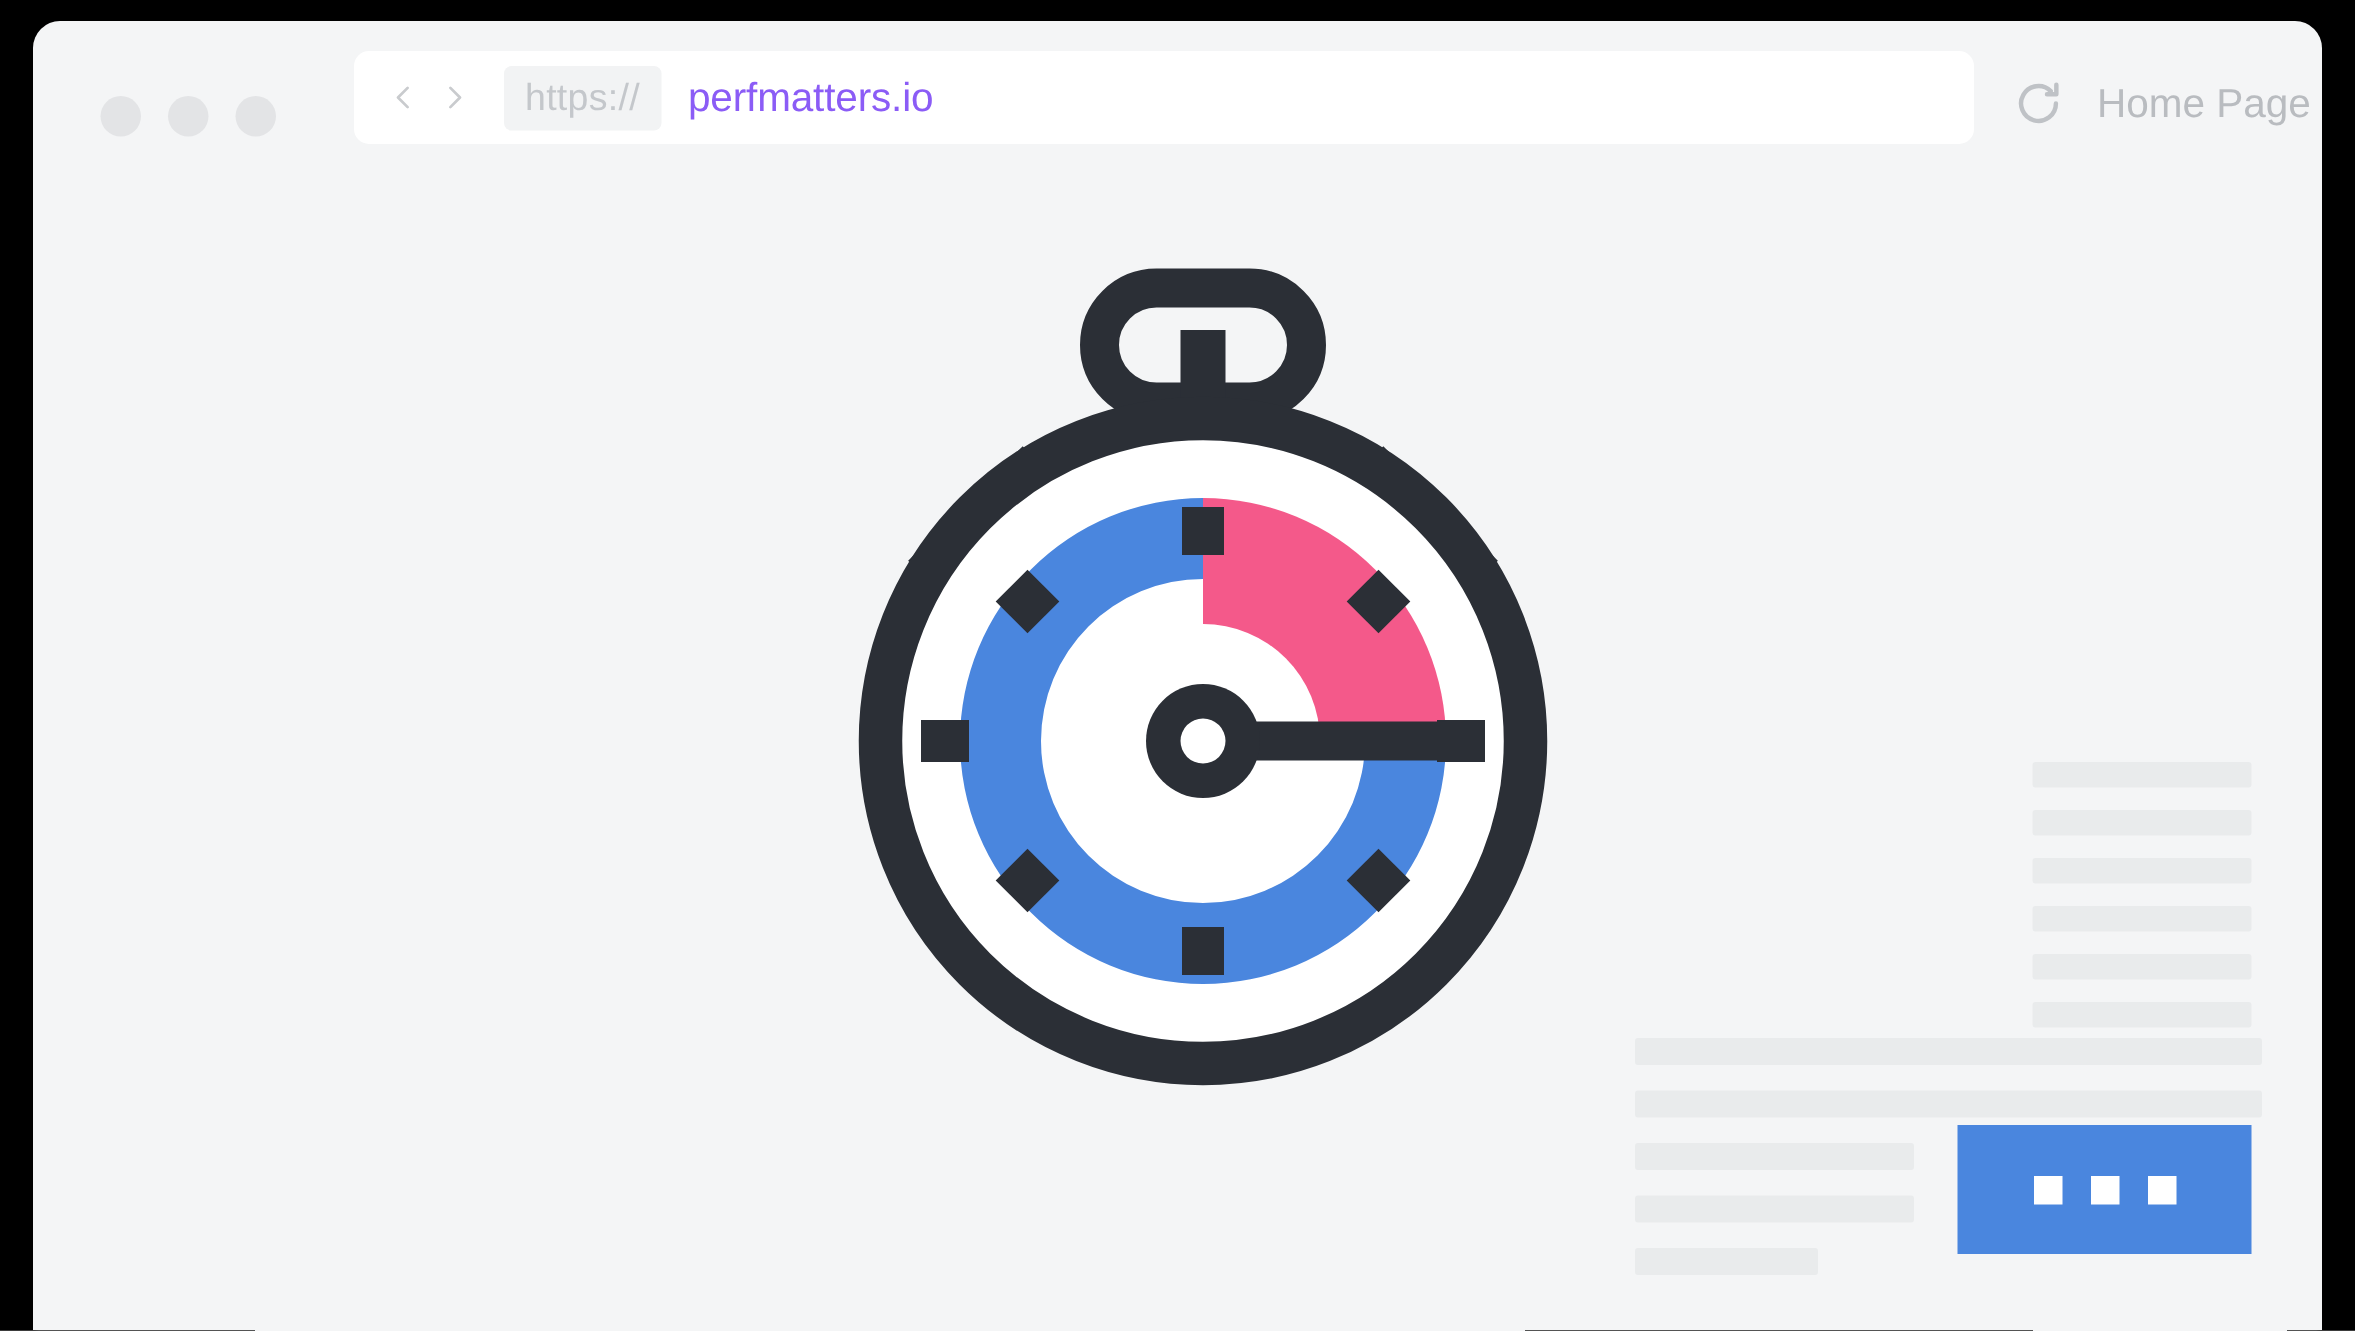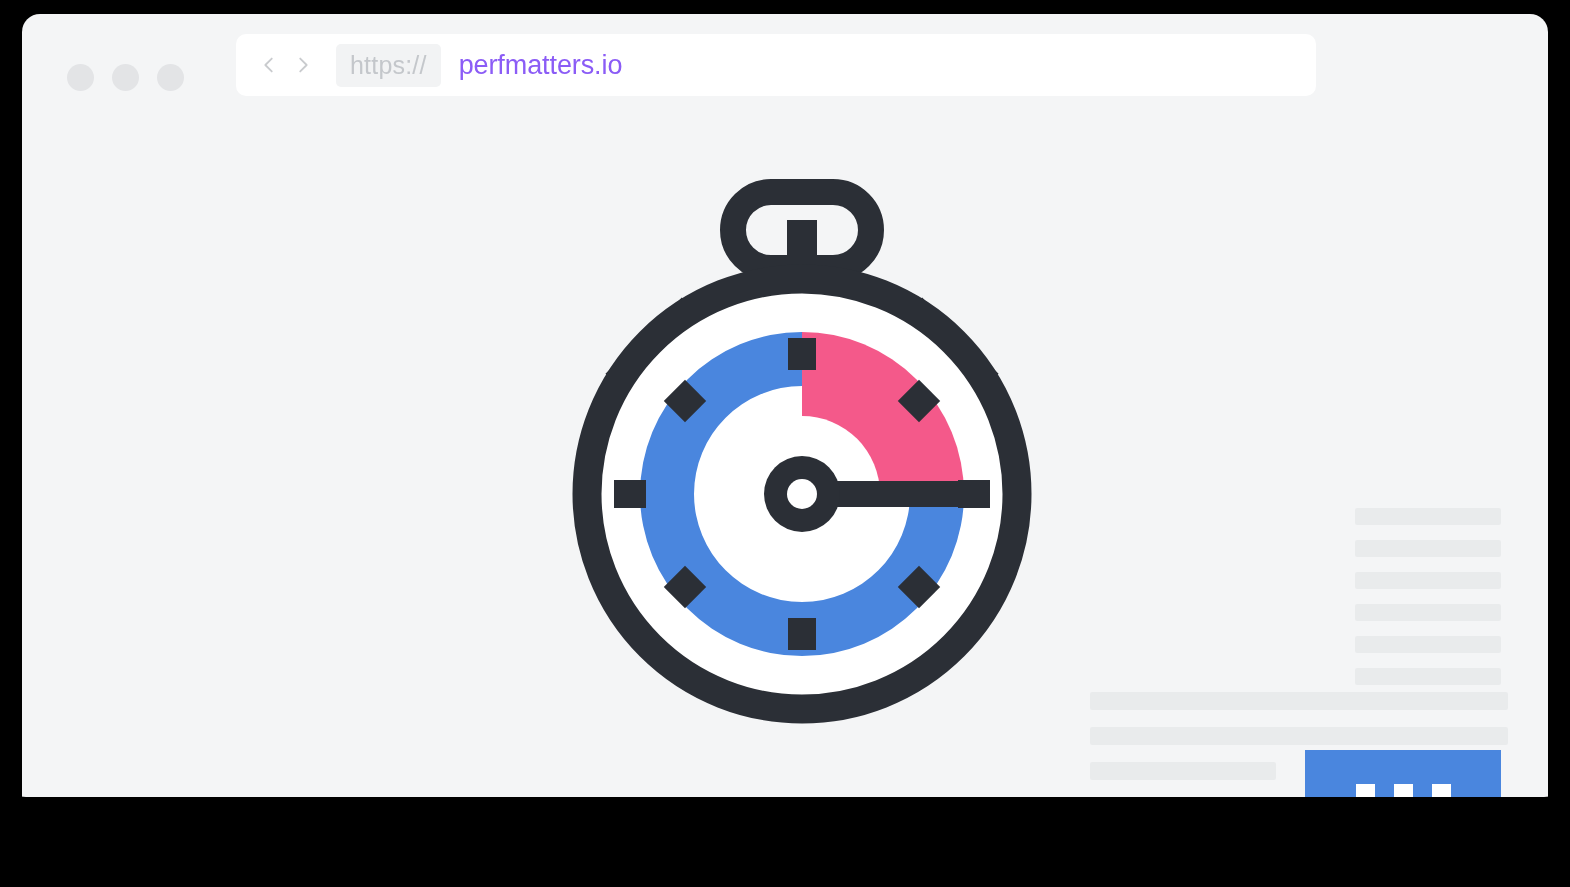--- a/index.html
+++ b/index.html
@@ -15,21 +15,21 @@
     overflow: hidden;
     font-family: "Liberation Sans", sans-serif;
   }
 
   
   .frame {
     position: absolute;
     left: 0;
     top: 0;
     width: 1570px;
-    height: 797px;
+    height: 887px;
     background: #000000;
     border-radius: 26px;
     overflow: hidden;
   }
 
   
   .browser-window {
     position: absolute;
     left: 22px;
     top: 14px;
@@ -217,20 +217,27 @@
               <polyline points="9 5 16 12 9 19"></polyline>
             </svg>
           </div>
         </div>
 
         <span class="scheme-chip">https://</span>
 
         <span class="url-text">perfmatters.io</span>
       </div>
 
+      <div class="page-indicator">
+        <svg class="reload-icon" viewBox="0 0 24 24" fill="none" stroke="currentColor" stroke-width="2.1" stroke-linecap="round" stroke-linejoin="round">
+          <path d="M20.2 12a8.2 8.2 0 1 1-2.45-5.85"></path>
+          <polyline points="20.4 3.2 20.4 7.6 16 7.6"></polyline>
+        </svg>
+        <span class="page-label">Home Page</span>
+      </div>
 
     </div>
 
     <div class="stopwatch">
       <svg viewBox="0 0 500 580">
 
         <rect x="181" y="18" width="138" height="76" rx="38" ry="38" fill="none" stroke="#2B2F36" stroke-width="26"></rect>
 
         <rect x="235" y="46" width="30" height="36" fill="#2B2F36"></rect>
 

